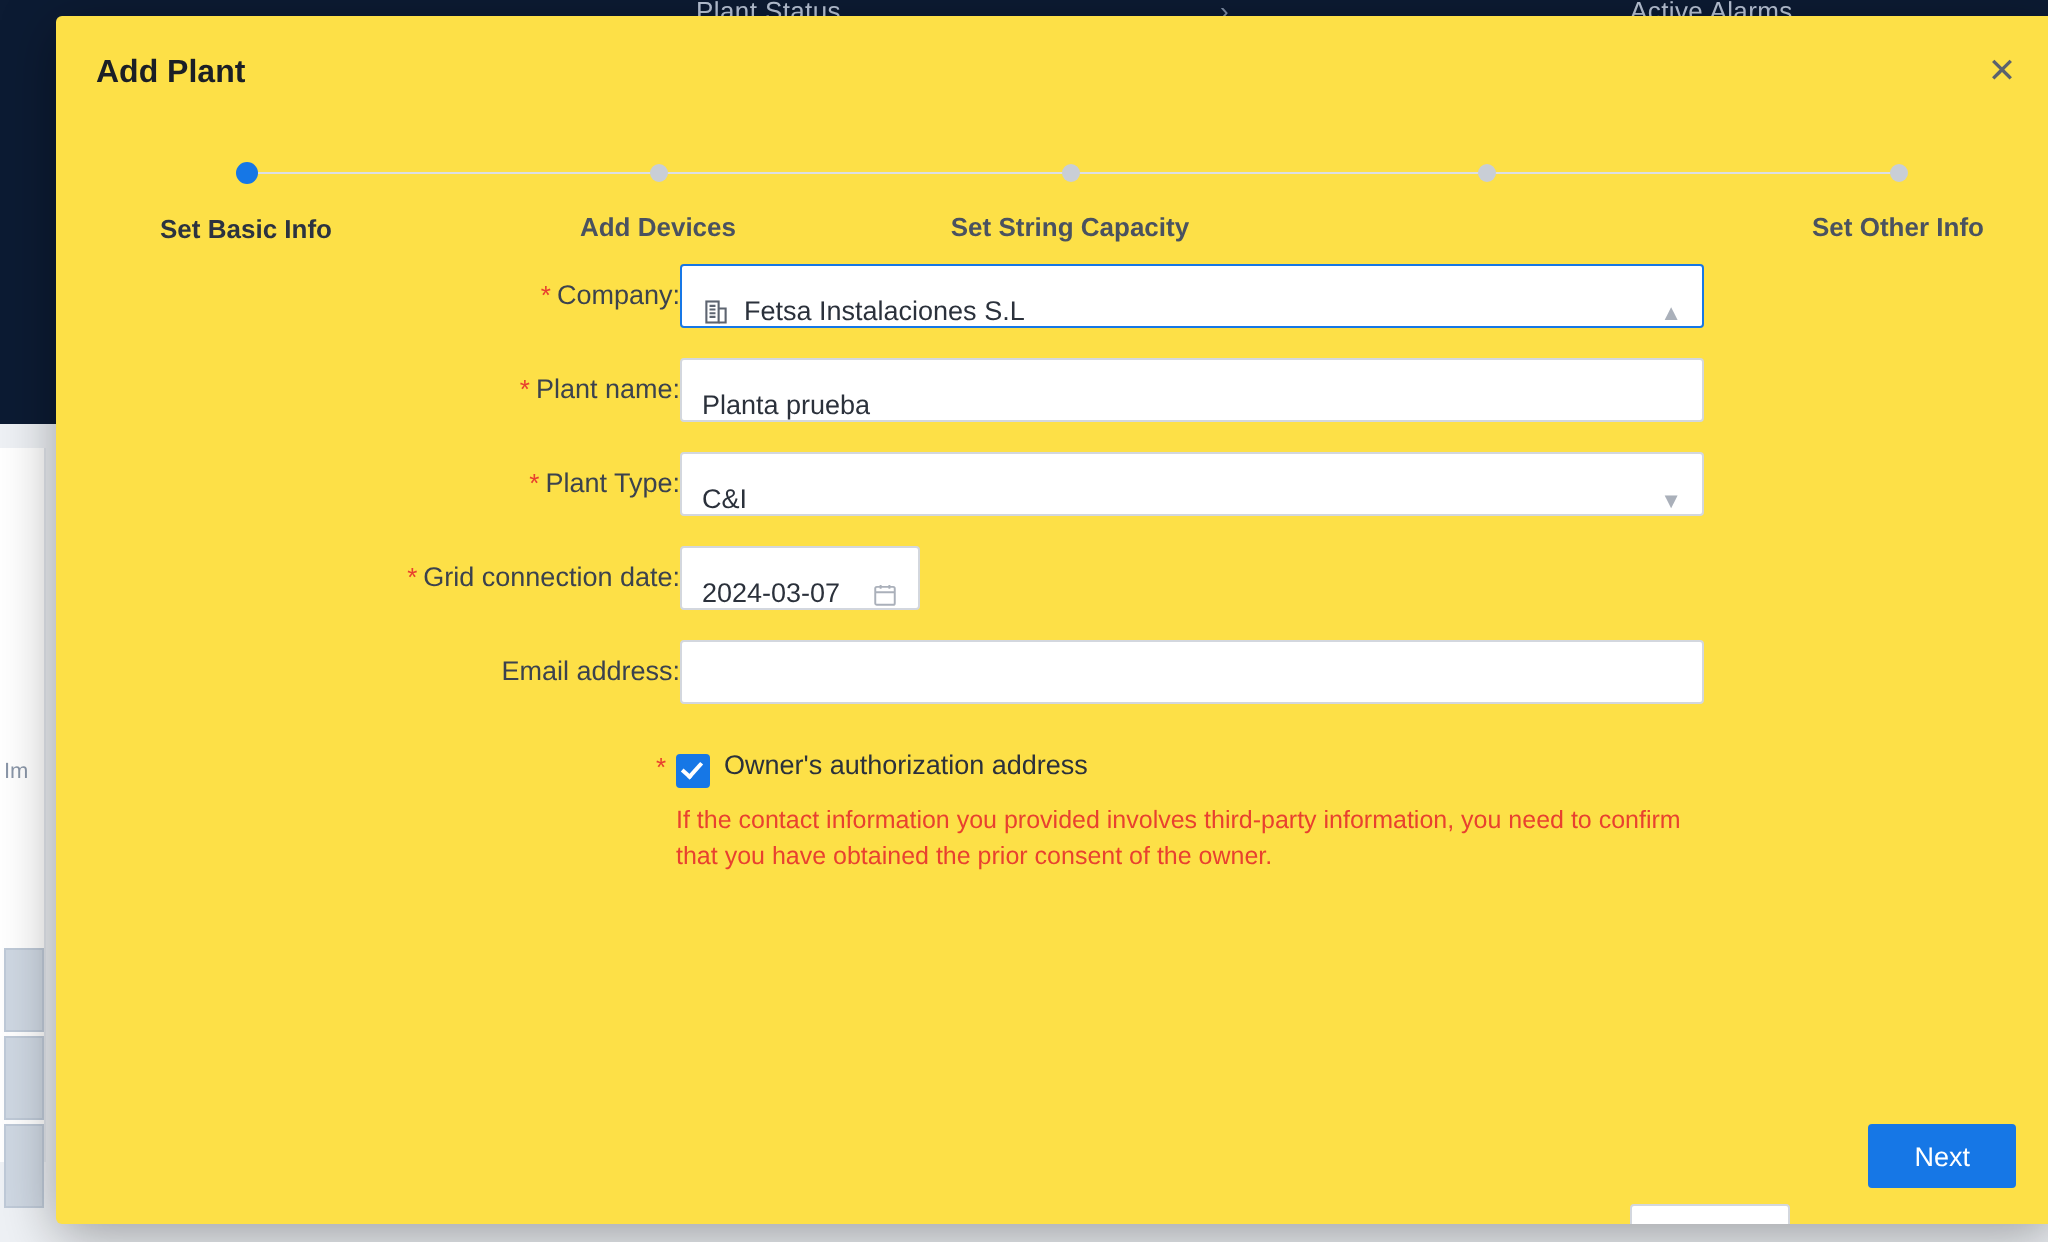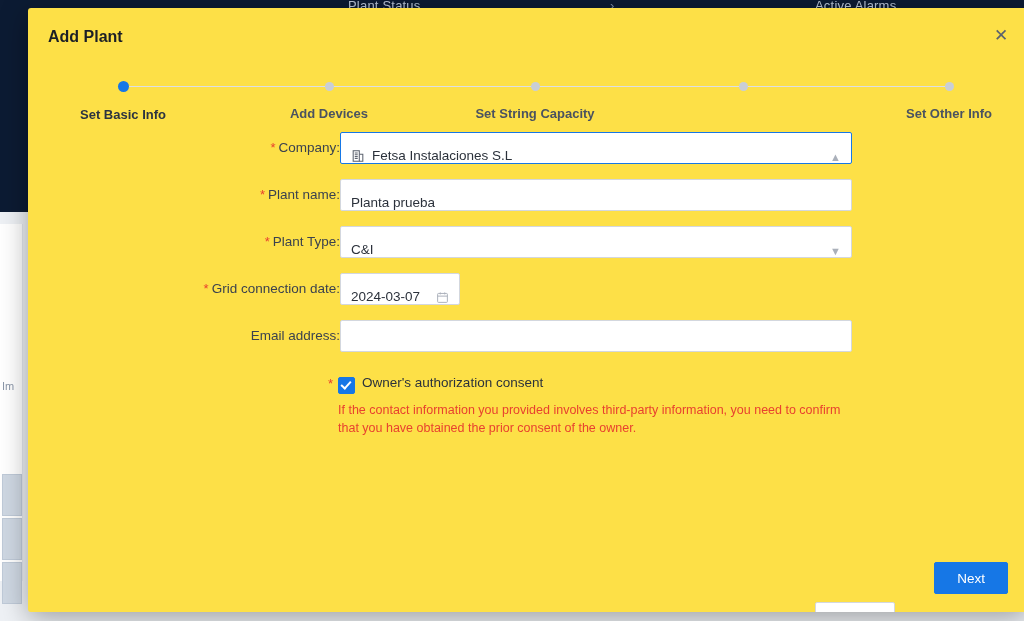--- a/index.html
+++ b/index.html
@@ -454,21 +454,21 @@
       <div class="fctrl">
         <div class="finput w-lg">
           <input type="text" placeholder="" style="">
         </div>
       </div>
     </div>
 
     <div id="consent-row">
       <div id="consent-star">*</div>
       <div id="consent-box"></div>
-      <div id="consent-label">Owner's authorization consent</div>
+      <div id="consent-label">Owner's authorization address</div>
       <div id="consent-note">If the contact information you provided involves third-party information, you need to confirm that you have obtained the prior consent of the owner.</div>
     </div>
 
   </div>
 
   <div id="modal-footer">
     <button id="btn-cancel">Cancel</button>
     <button id="btn-next">Next</button>
   </div>
 

